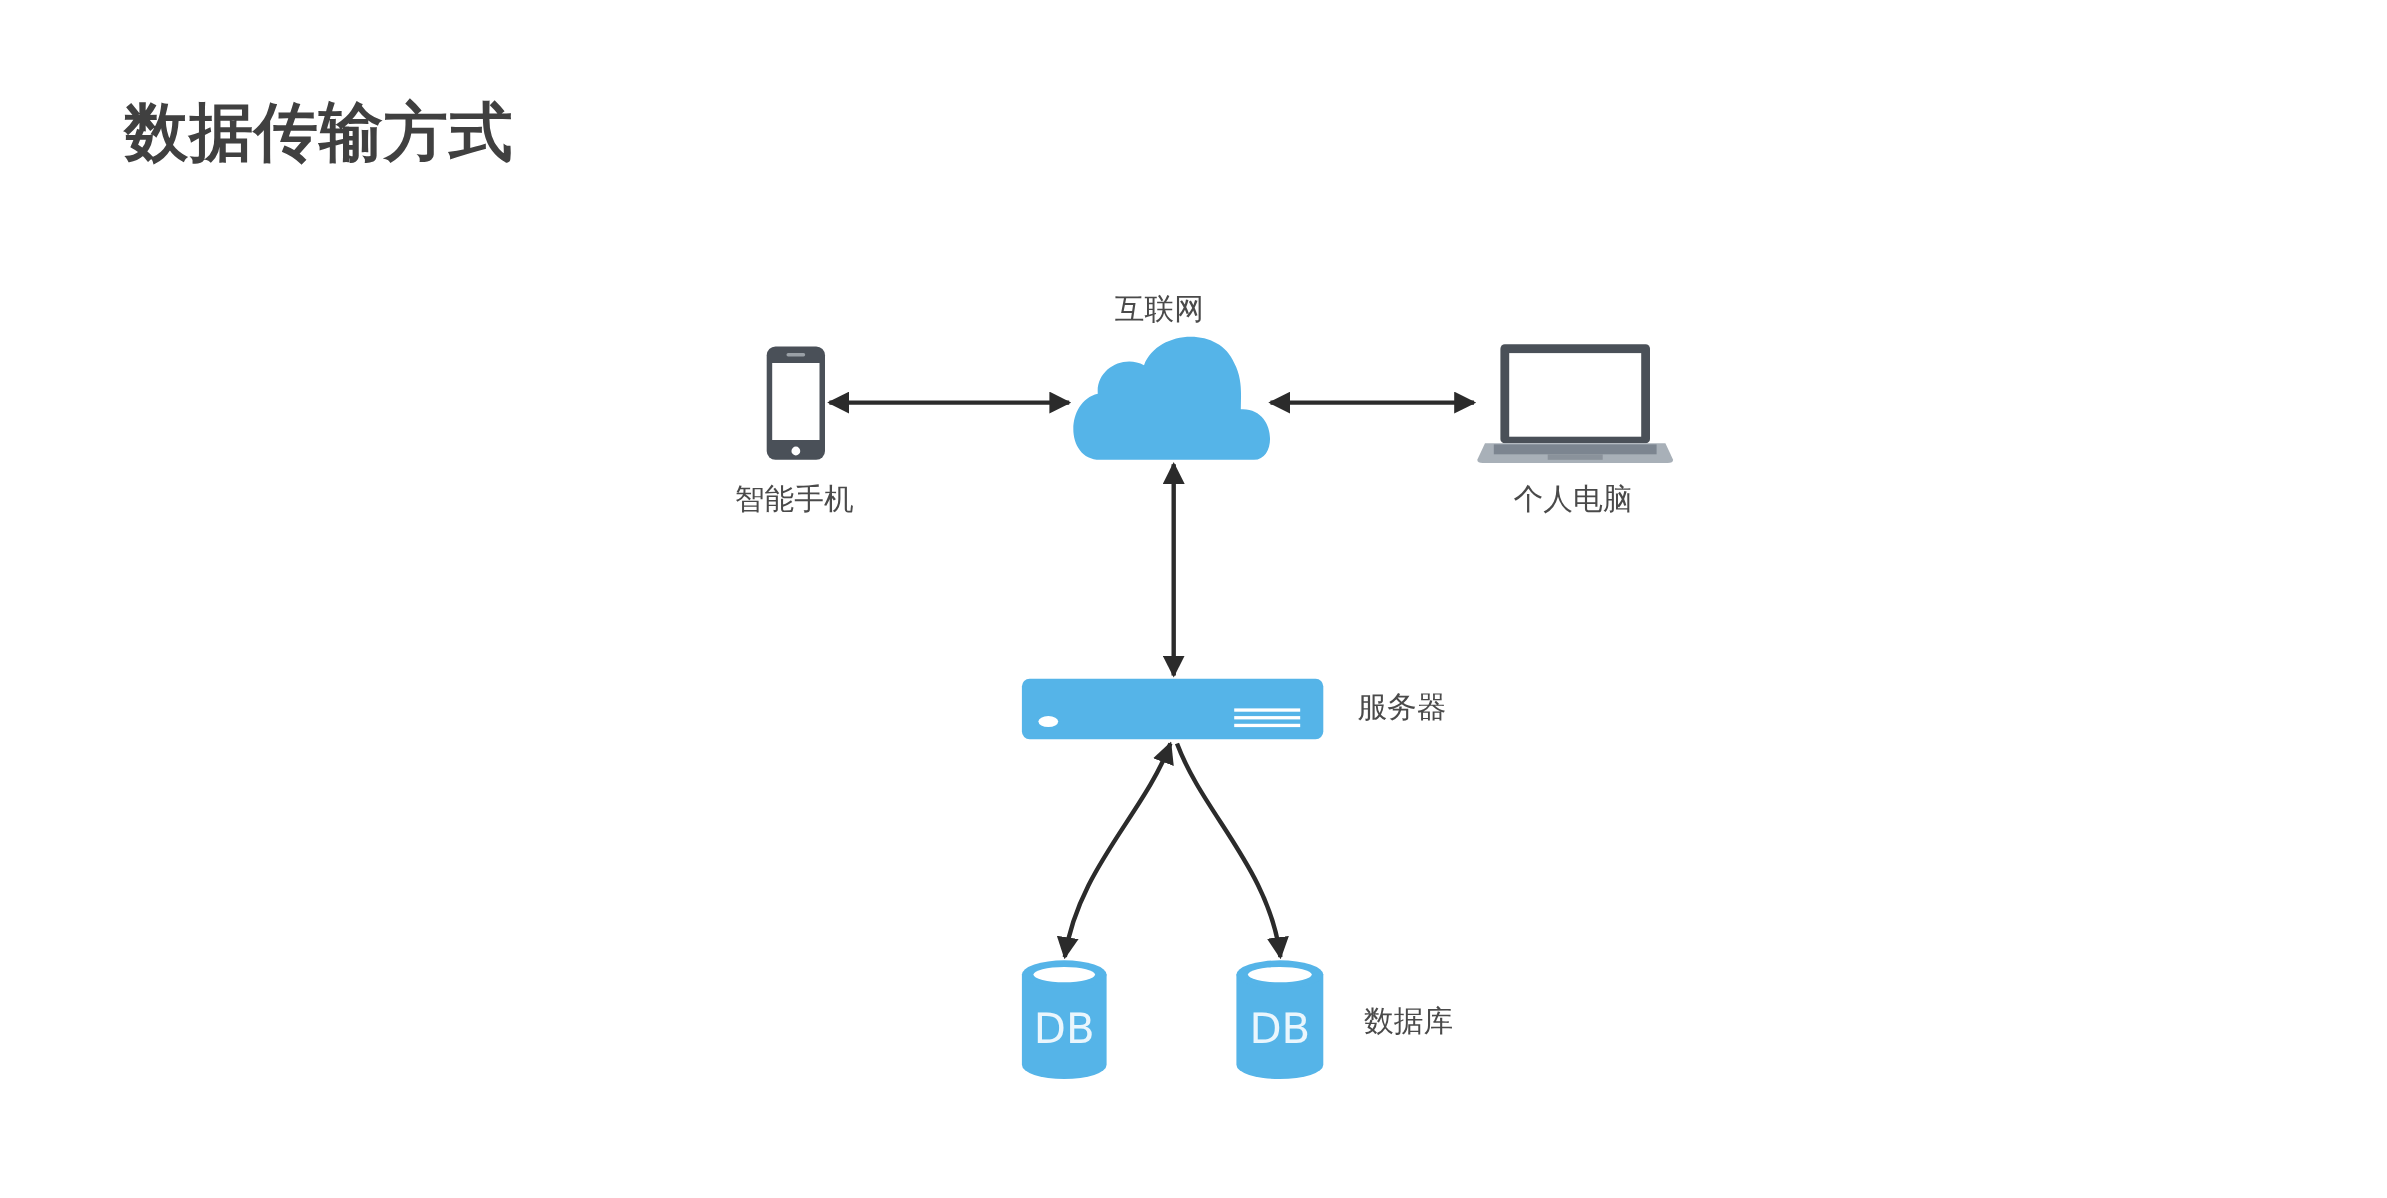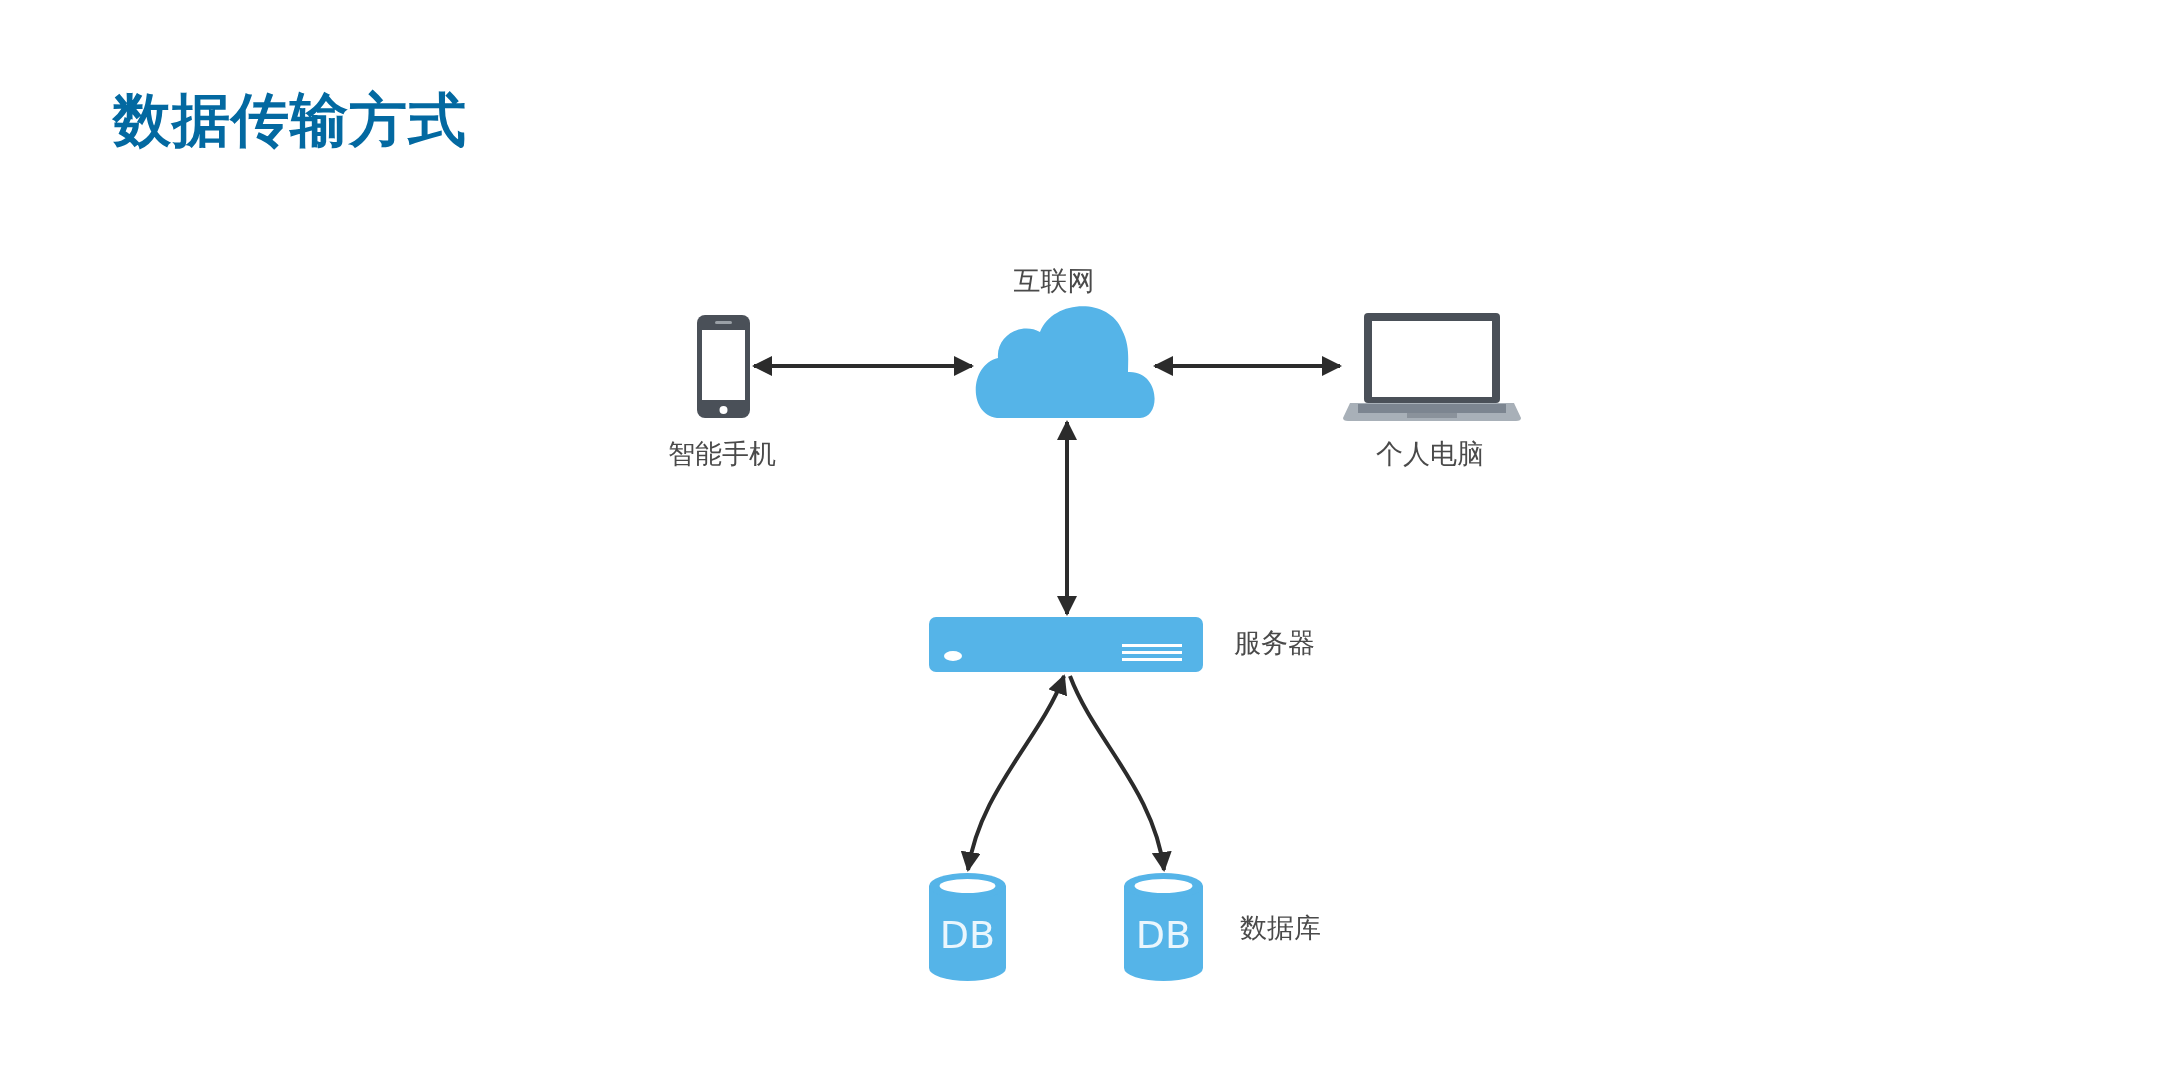--- a/index.html
+++ b/index.html
@@ -1,19 +1,19 @@
 <!DOCTYPE html>
 <html><head>
 <meta charset="utf-8">
 <style>
   html, body { margin:0; padding:0; background:#ffffff; }
   body { width:2170px; height:1089px; position:relative; overflow:hidden;
          font-family:"DejaVu Sans", "Liberation Sans", sans-serif; }
   .title { position:absolute; left:113px; top:86px; font-size:58px; font-weight:bold;
-           color:#0369a1; letter-spacing:1px; margin:0; line-height:1.2; }
+           color:#404040; letter-spacing:1px; margin:0; line-height:1.2; }
   svg.diagram { position:absolute; left:0; top:0; }
   .lbl { font-family:"DejaVu Sans", "Liberation Sans", sans-serif; font-size:27px; fill:#4a4a4a; }
   .db-text { font-family:"DejaVu Sans", "Liberation Sans", sans-serif; font-size:38px; fill:#eaf6fd; }
 </style>
 </head>
 <body>
 
 <h1 class="title">数据传输方式</h1>
 
 <svg class="diagram" width="2170" height="1089" viewBox="0 0 2170 1089">

